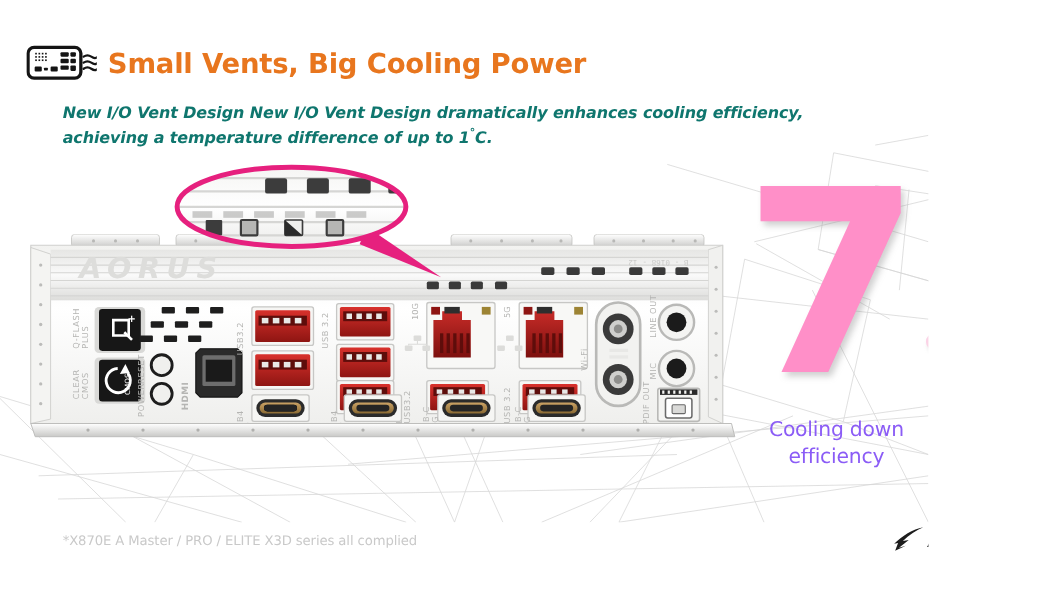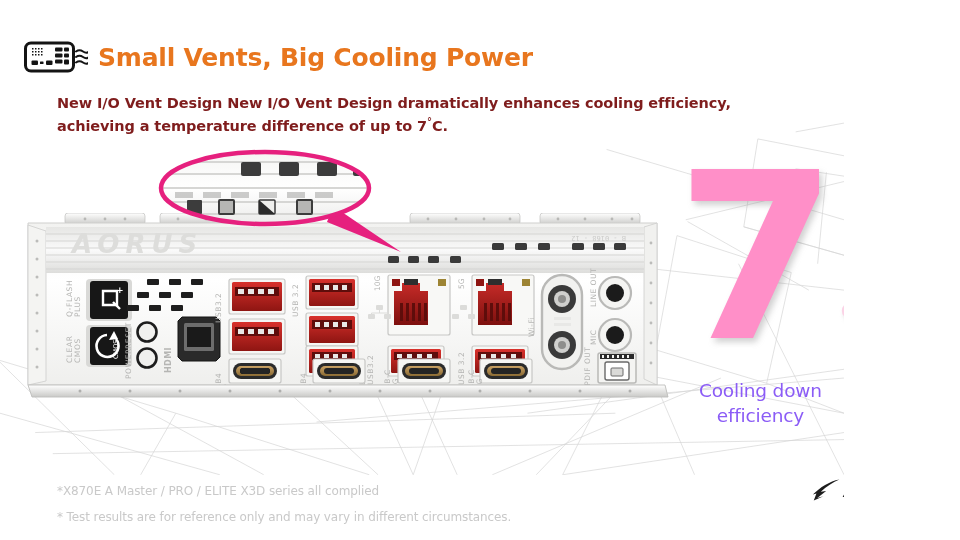--- a/index.html
+++ b/index.html
@@ -15,22 +15,23 @@
 
   
   .header{position:absolute;left:24px;top:40px;display:flex;align-items:center;gap:10px;z-index:6;}
   .hdr-icon{width:64px;height:34px;flex:0 0 auto;}
   .hdr-title{
     font-family:"DejaVu Sans","Liberation Sans",sans-serif;
     font-size:25px;font-weight:bold;color:#E8761E;letter-spacing:-0.2px;white-space:nowrap;
   }
   .subtitle{
     position:absolute;left:57px;top:92px;width:830px;z-index:6;
-    font-size:14.5px;line-height:1.55;color:#7f1d1d;font-weight:bold;
+    font-size:14.5px;line-height:1.55;color:#0f766e;font-weight:bold;
     letter-spacing:-0.1px;
+    font-style:italic;
   }
   .subtitle .deg{font-size:10px;vertical-align:super;}
 
   
   .seven-wrap{position:absolute;left:676px;top:142px;z-index:5;width:180px;height:240px;}
   .seven{
     position:absolute;left:0;top:0;
     font-family:"DejaVu Sans","Liberation Sans",sans-serif;
     font-size:232px;font-weight:bold;line-height:232px;
     color:#FF8FC8;
@@ -134,21 +135,21 @@
         <path d="M104 20 q7 -5 14 0 q7 5 12 0"></path>
         <path d="M104 31 q7 -5 14 0 q7 5 12 0"></path>
         <path d="M104 42 q7 -5 14 0 q7 5 12 0"></path>
       </g>
     </svg>
     <div class="hdr-title">Small Vents, Big Cooling Power</div>
   </div>
 
   <div class="subtitle">
     <span>New I/O Vent Design New I/O Vent Design dramatically enhances cooling efficiency,</span><br>
-    <span>achieving a temperature difference of up to 7</span><span class="deg">°</span><span>C.</span>
+    <span>achieving a temperature difference of up to 1</span><span class="deg">°</span><span>C.</span>
   </div>
 
   <div class="seven-wrap">
     <div class="seven">7</div>
   </div>
   <div class="degc" style="left:838px;top:300px;">°</div>
   <div class="degc" style="left:874px;top:302px;font-size:40px;">C</div>
   <div class="cooldown">
     <span>Cooling down</span><br>
     <span>efficiency</span>
@@ -581,21 +582,20 @@
         <rect x="64" y="52" width="15" height="14" rx="1" fill="#b6b6b4" stroke="#3c3c3c" stroke-width="2"></rect>
         <rect x="104" y="52" width="16" height="14" rx="1" fill="#efefed" stroke="#3c3c3c" stroke-width="1.5"></rect>
         <path d="M104 52 l16 14 h-16 z" fill="#2b2b2b"></path>
         <rect x="142" y="52" width="15" height="14" rx="1" fill="#b6b6b4" stroke="#3c3c3c" stroke-width="2"></rect>
       </g>
     </g>
     <ellipse cx="110" cy="40" rx="104" ry="36" fill="none" stroke="#E6207E" stroke-width="4.5"></ellipse>
   </svg>
 
   <div class="foot foot1">*X870E A Master / PRO / ELITE X3D series all complied</div>
-  <div class="foot foot2">* Test results are for reference only and may vary in different circumstances.</div>
 
   <div class="aorus">
     <svg width="30" height="24" viewBox="0 0 34 26">
       <path d="M31 1 C24 4 16 9 10 15 L16 14 L6 22 L13 20 L2 25 L5 17 L1 18 C9 10 20 3 31 1 Z" fill="#1d1d1d"></path>
     </svg>
     <span class="aorus-word">AORUS</span>
   </div>
 
 </div>
 

